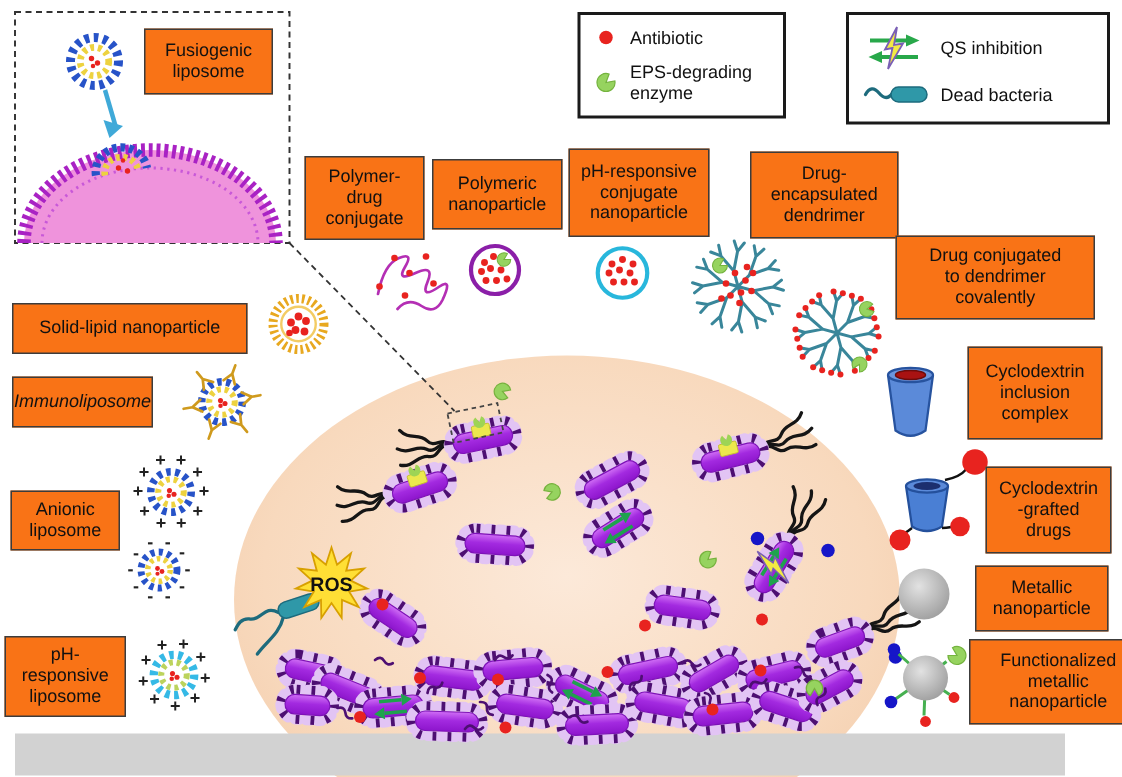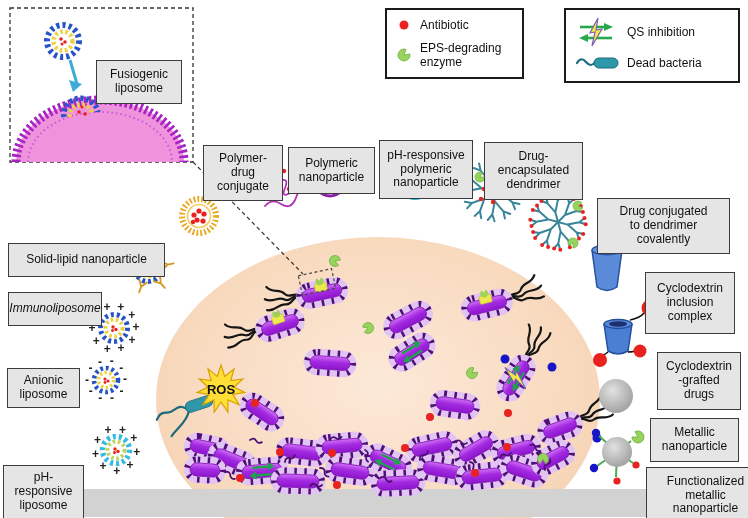--- a/index.html
+++ b/index.html
@@ -1,32 +1,32 @@
 <!DOCTYPE html>
 <html><head>
 <meta charset="utf-8">
 <style>
   html,body{margin:0;padding:0;background:#fff;}
   .stage{position:relative;width:748px;height:518px;background:#fff;overflow:hidden;
          font-family:"Liberation Sans",sans-serif;}
   #scene{position:absolute;left:0;top:0;}
-  .lbl{position:absolute;background:#e5e5e5;border:1.5px solid #3c3c3c;display:flex;
+  .lbl{position:absolute;background:#f97316;border:1.5px solid #3c3c3c;display:flex;
        align-items:center;justify-content:center;text-align:center;
        font:12px/1.15 "Liberation Sans",sans-serif;color:#111;white-space:pre-line;
-       padding:2px 3px;box-sizing:border-box;margin-top:41px;}
+       padding:2px 3px;box-sizing:border-box;}
   .legend{position:absolute;background:#fff;border:2px solid #1a1a1a;box-sizing:border-box;
           display:flex;flex-direction:column;justify-content:space-around;padding:4px 8px;}
   .lrow{display:flex;align-items:center;gap:7px;font:12px "Liberation Sans",sans-serif;color:#111;}
   .lrow svg{flex:0 0 auto;}
   
   #lbl-fusiogenic{left:96px;top:19px;width:86px;height:44px;}
   #lbl-polymer-drug{left:203px;top:104px;width:80px;height:56px;}
   #lbl-polymeric-np{left:288px;top:106px;width:87px;height:47px;}
   #lbl-ph-polymeric{left:379px;top:99px;width:94px;height:59px;}
-  #lbl-dend-enc{left:484px;top:101px;width:99px;height:58px;}
+  #lbl-dend-enc{left:500px;top:101px;width:99px;height:58px;}
   #lbl-dend-cov{left:597px;top:157px;width:133px;height:56px;}
   #lbl-cd-incl{left:645px;top:231px;width:90px;height:62px;}
   #lbl-cd-graft{left:657px;top:311px;width:84px;height:58px;}
   #lbl-metallic{left:650px;top:377px;width:89px;height:44px;}
   #lbl-func-met{left:646px;top:426px;width:119px;height:57px;}
   #lbl-solid-lipid{left:8px;top:202px;width:157px;height:34px;}
   #lbl-immuno{left:8px;top:251px;width:94px;height:34px;font-style:italic;}
   #lbl-anionic{left:7px;top:327px;width:73px;height:40px;}
   #lbl-ph-lipo{left:3px;top:424px;width:81px;height:54px;}
   #legend-agents{left:385px;top:8px;width:139px;height:71px;}
@@ -508,21 +508,21 @@
 </svg>
 
 <div class="lbl" id="lbl-fusiogenic">Fusiogenic
 liposome</div>
 <div class="lbl" id="lbl-polymer-drug">Polymer-
 drug
 conjugate</div>
 <div class="lbl" id="lbl-polymeric-np">Polymeric
 nanoparticle</div>
 <div class="lbl" id="lbl-ph-polymeric">pH-responsive
-polymeric
+conjugate
 nanoparticle</div>
 <div class="lbl" id="lbl-dend-enc">Drug-
 encapsulated
 dendrimer</div>
 <div class="lbl" id="lbl-dend-cov">Drug conjugated
 to dendrimer
 covalently</div>
 <div class="lbl" id="lbl-cd-incl">Cyclodextrin
 inclusion
 complex</div>

